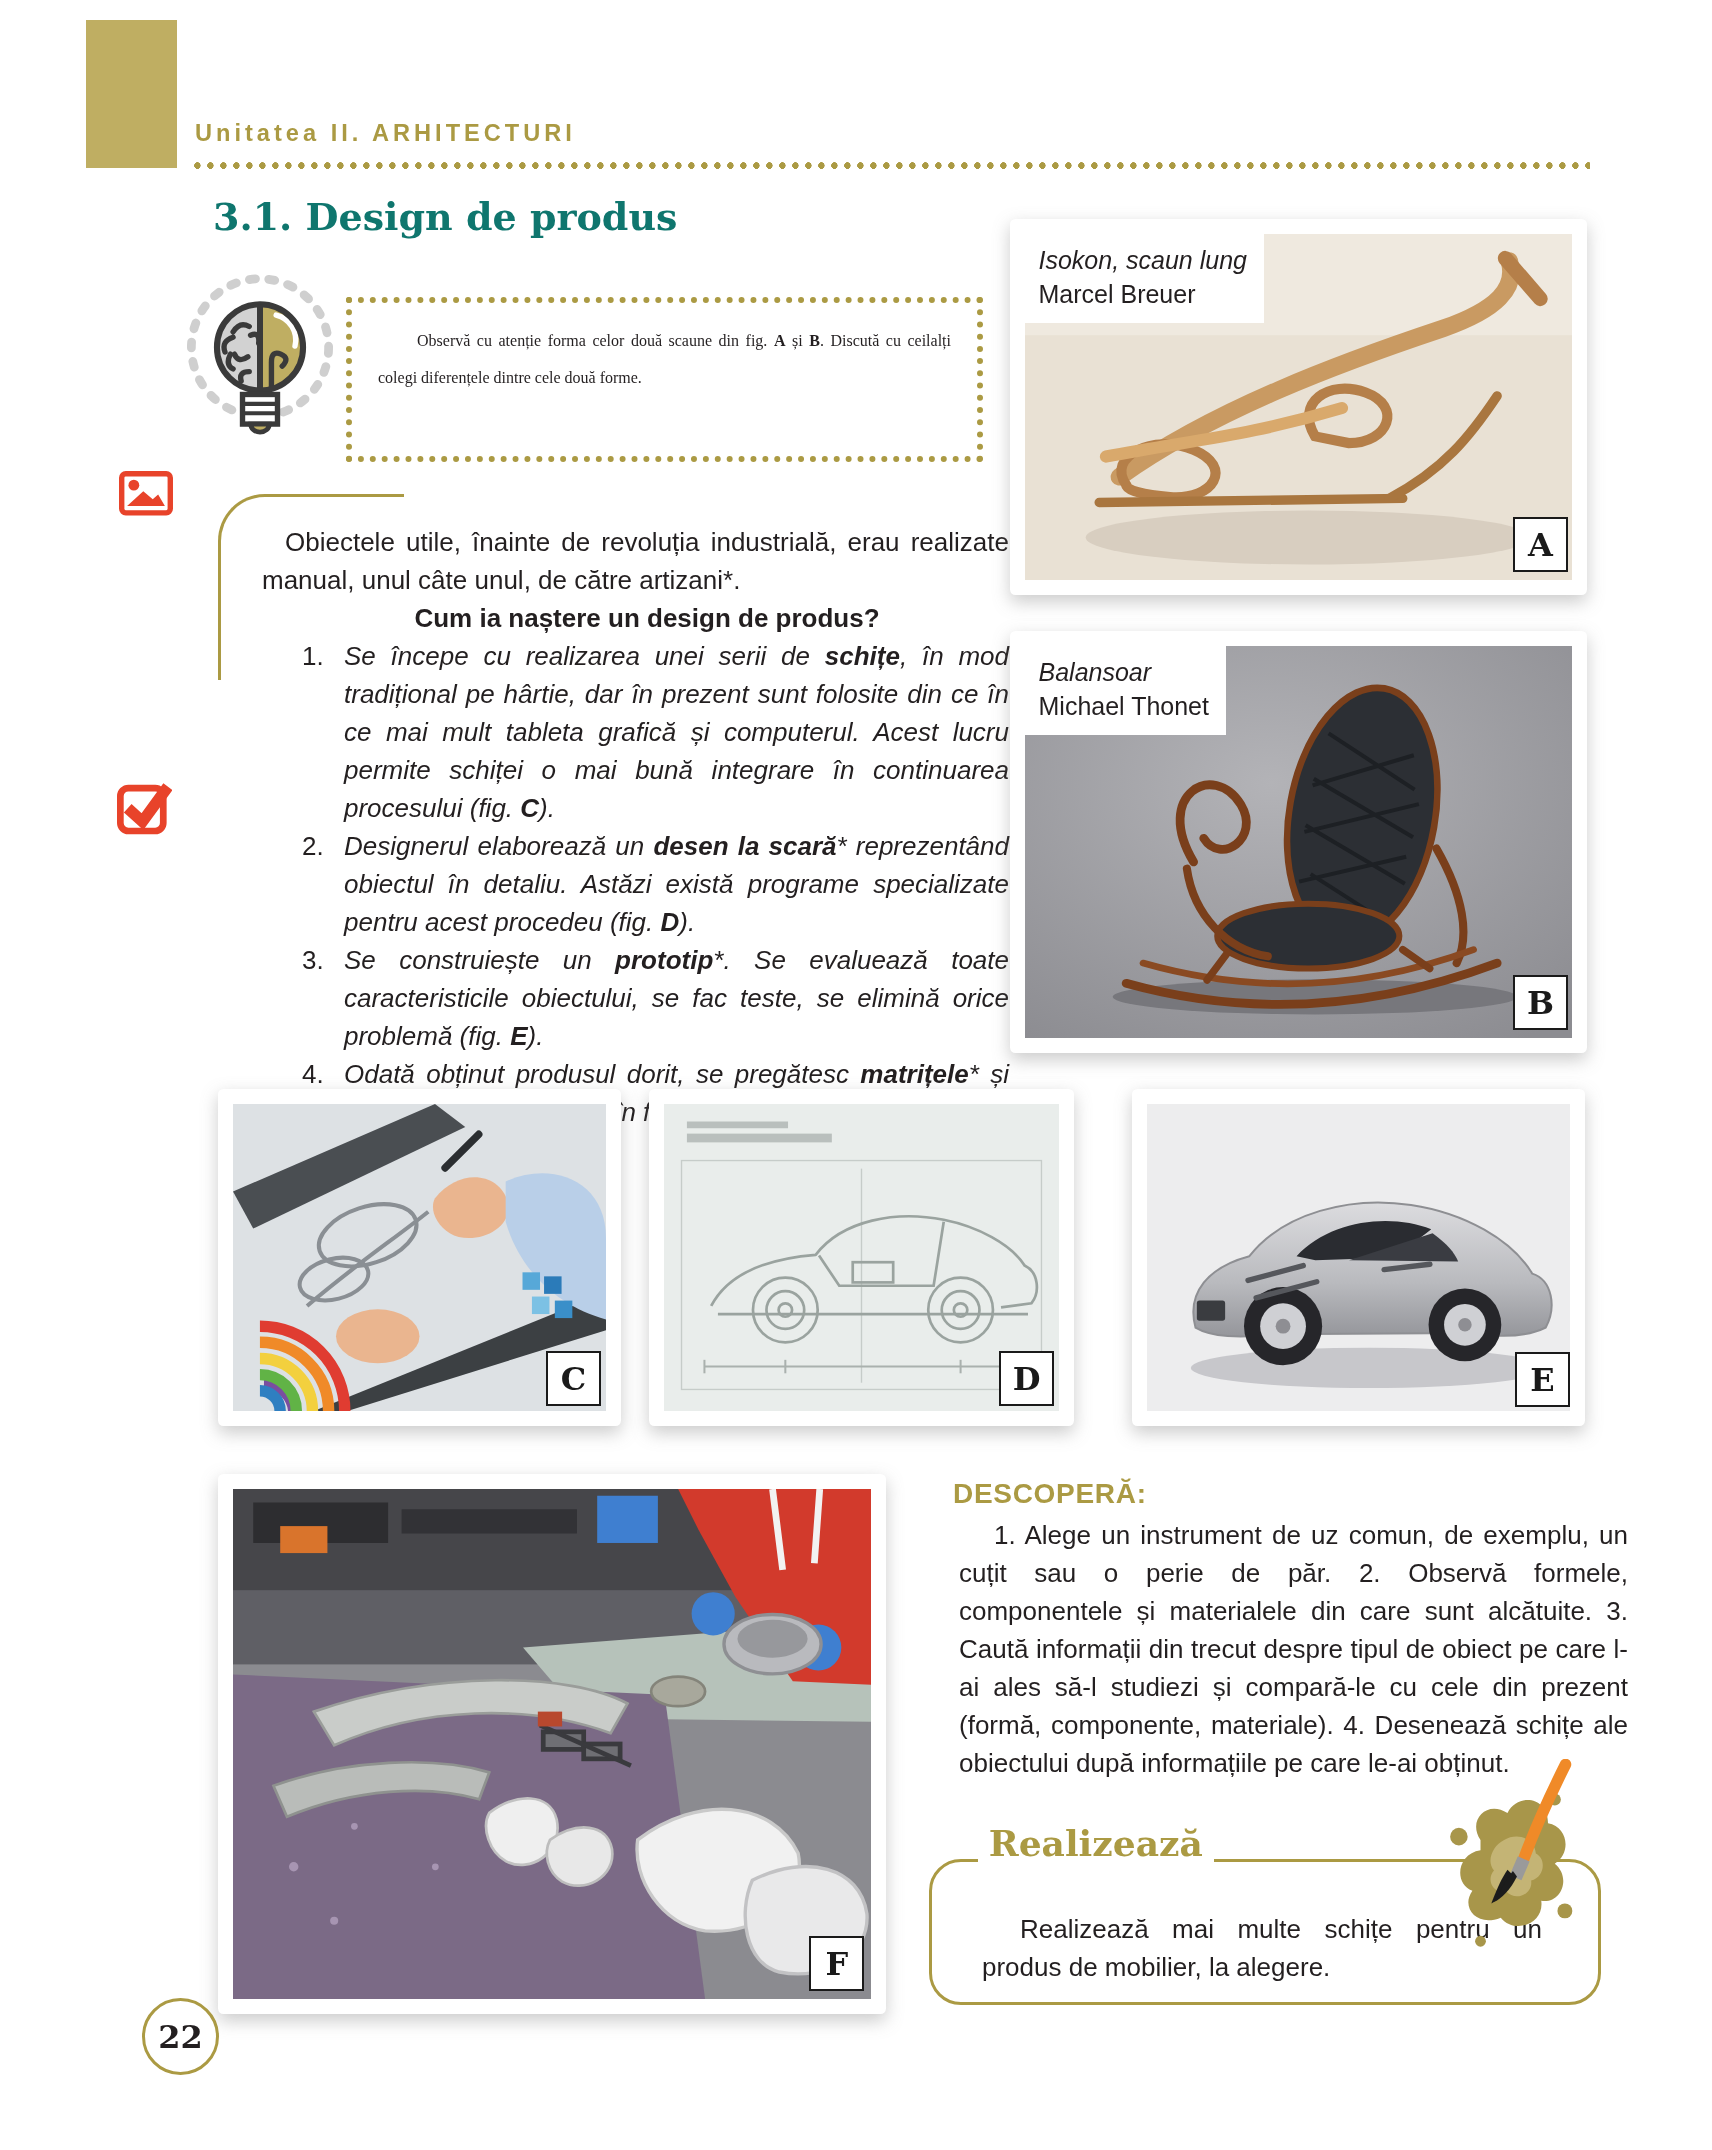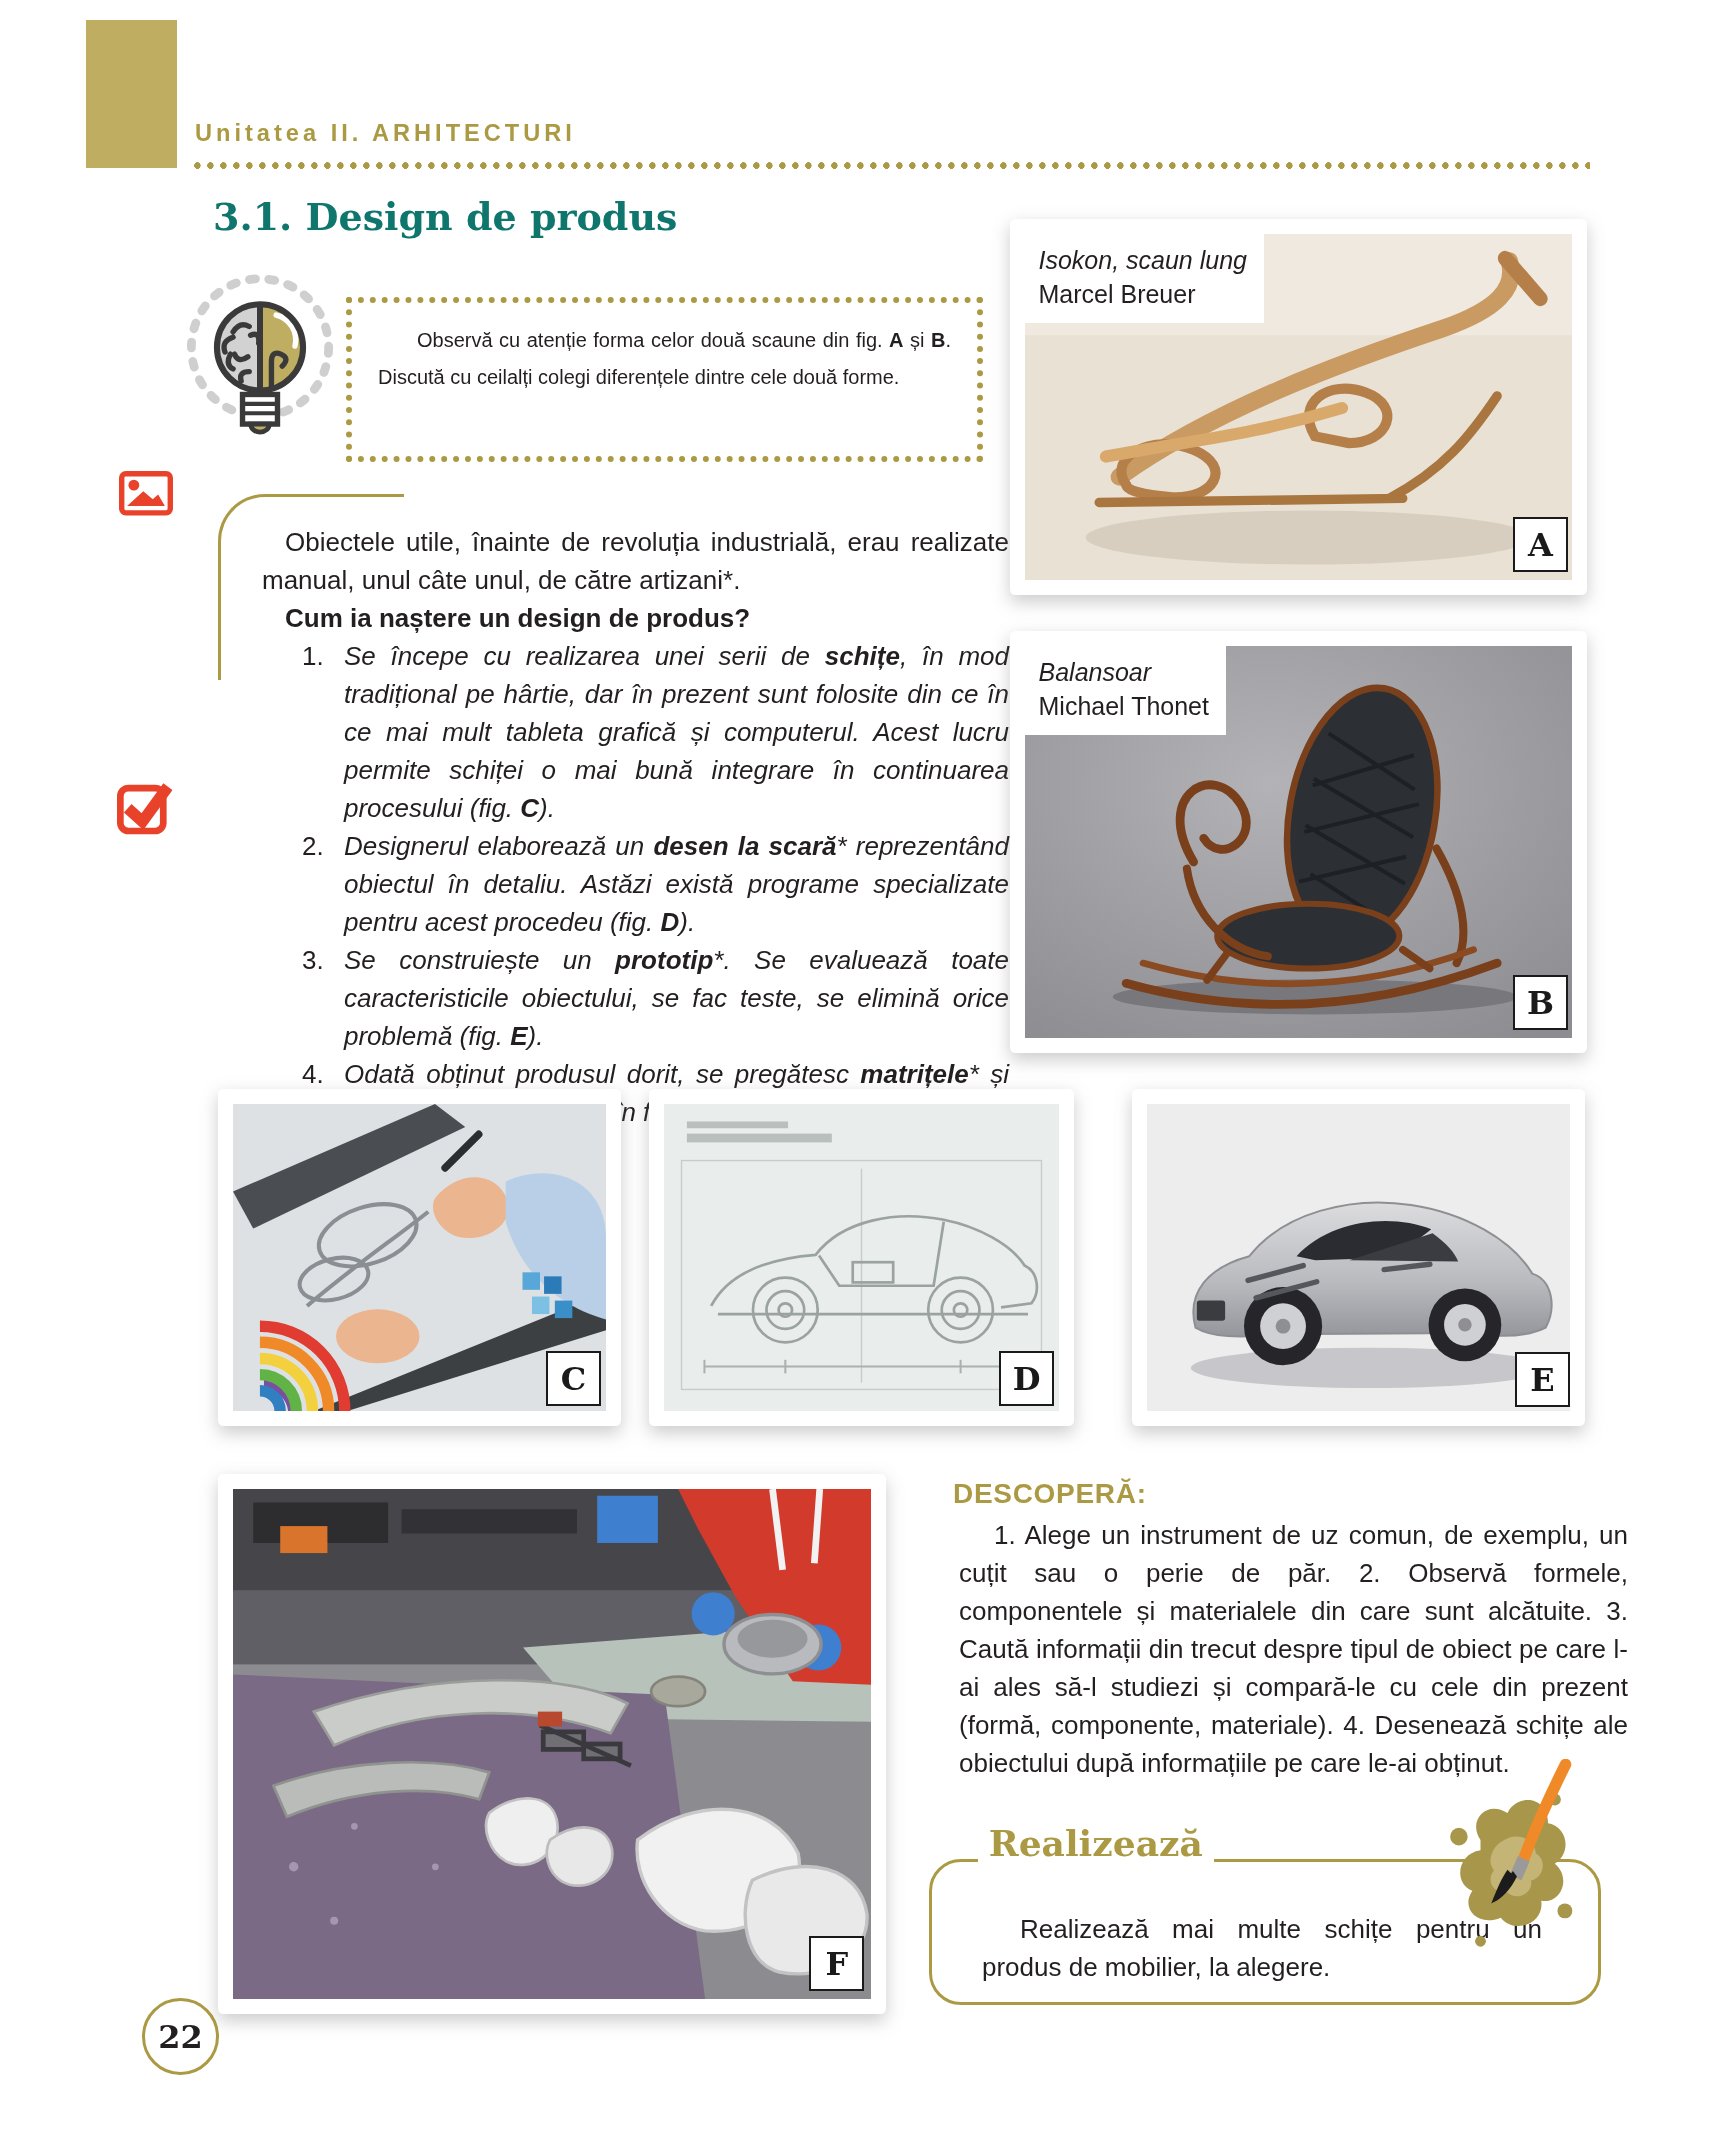--- a/index.html
+++ b/index.html
@@ -11,33 +11,33 @@
   .unit-header{position:absolute;left:156px;top:120px;font-size:23.6px;font-weight:bold;
                letter-spacing:4px;color:#ab9a43;}
   .dotted-rule{position:absolute;left:155px;top:162px;width:1396px;height:6.7px;
                background-image:radial-gradient(circle at 3.4px 3.4px,#ab9a43 3px,transparent 3.4px);
                background-size:13px 6.7px;background-repeat:repeat-x;}
   .section-title{position:absolute;left:174px;top:194px;font-family:"DejaVu Serif",serif;
                  font-weight:bold;font-size:38px;color:#0f766e;}
   
   .intro-box{position:absolute;left:307px;top:297px;width:637px;height:165px;box-sizing:border-box;
              border:6px dotted #ab9a43;padding:19px 26px 0 26px;}
-  .intro-text{font-size:20px;line-height:37px;text-align:justify;text-indent:39px;}
+  .intro-text{font-size:16px;line-height:37px;text-align:justify;text-indent:39px;font-family:Liberation Serif, serif;}
   
   .idea-icon{position:absolute;left:147px;top:268px;width:148px;height:185px;}
   
   .img-icon{position:absolute;left:80px;top:471px;width:54px;height:45px;}
   .check-icon{position:absolute;left:78px;top:776px;width:55px;height:59px;}
   
   .gold-bracket{position:absolute;left:179px;top:494px;width:183px;height:183px;
                 border-top:3.4px solid #ab9a43;border-left:3.4px solid #ab9a43;border-top-left-radius:47px;}
   
   .main-text{position:absolute;left:223px;top:523px;width:747px;font-size:26px;line-height:38px;}
   .para{text-align:justify;text-indent:23px;margin:0;}
-  .question{font-weight:bold;text-indent:23px;margin:0;}
+  .question{font-weight:bold;text-indent:23px;margin:0;text-align:center;}
   .steps{margin-left:40px;}
   .step{display:flex;}
   .step-num{flex:none;width:42px;}
   .step-text{flex:1;text-align:justify;font-style:italic;}
   
   .card{position:absolute;background:#ffffff;border-radius:5.4px;
         box-shadow:0 6.7px 17.5px rgba(110,110,110,.35);}
   .photo{position:absolute;left:15px;top:15px;right:15px;bottom:15px;overflow:hidden;}
   .photo svg{display:block;width:100%;height:100%;}
   .badge{position:absolute;width:55px;height:55px;background:#ffffff;border:2.7px solid #1a1a1a;

